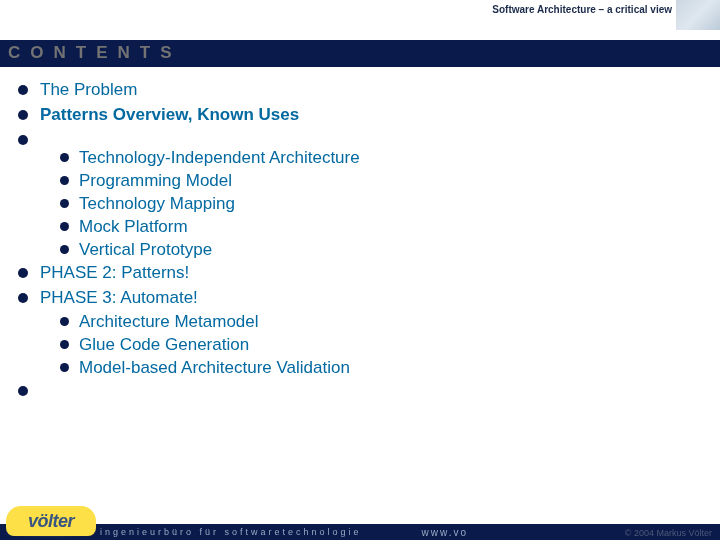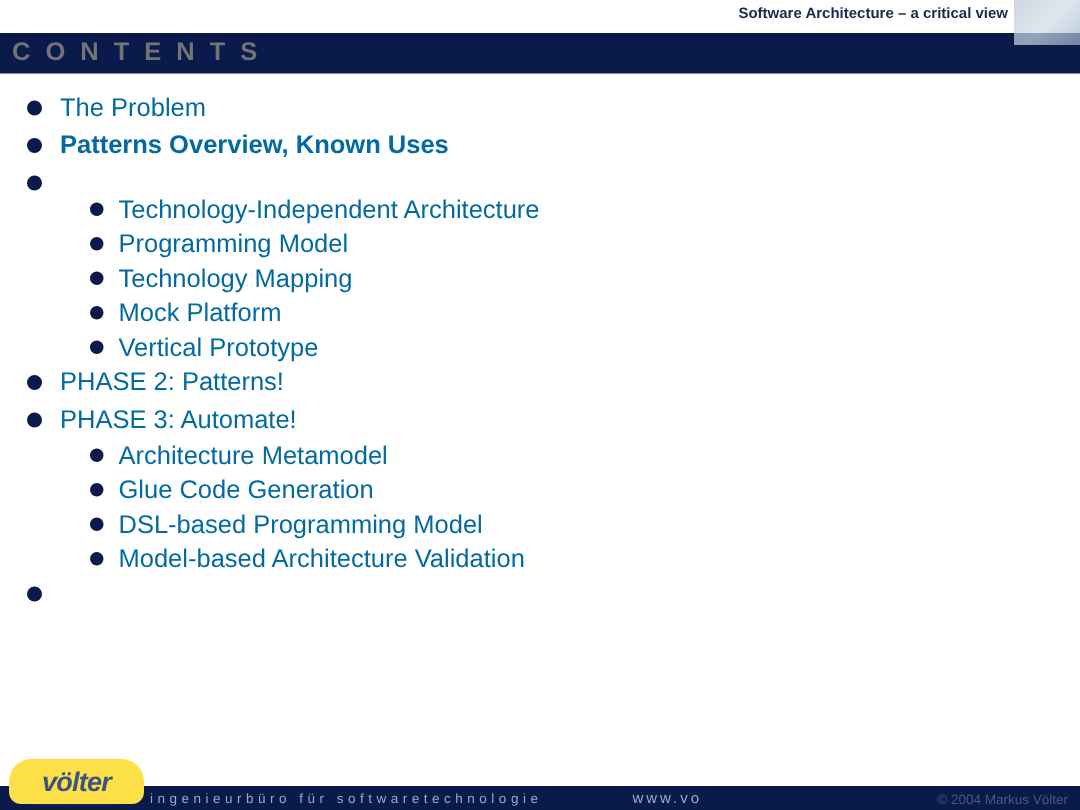--- a/index.html
+++ b/index.html
@@ -5,21 +5,21 @@
   * { margin: 0; padding: 0; box-sizing: border-box; }
   body {
     width: 720px;
     height: 540px;
     background: #ffffff;
     font-family: Verdana, Geneva, sans-serif;
     position: relative;
     overflow: hidden;
   }
   .header {
-    height: 22px;
+    height: 40px;
     position: relative;
   }
   .header-title {
     position: absolute;
     right: 48px;
     top: 4px;
     font-size: 10px;
     font-weight: bold;
     color: #1a2a4a;
   }
@@ -198,24 +198,20 @@
       <span>PHASE 3: Automate!</span>
     </div>
     <div class="sub-list">
       <div class="sub-item">
         <span class="sub-bullet"></span>
         <span>Architecture Metamodel</span>
       </div>
       <div class="sub-item">
         <span class="sub-bullet"></span>
         <span>Glue Code Generation</span>
-      </div>
-      <div class="sub-item">
-        <span class="sub-bullet"></span>
-        <span>DSL-based Programming Model</span>
       </div>
       <div class="sub-item">
         <span class="sub-bullet"></span>
         <span>Model-based Architecture Validation</span>
       </div>
     </div>
     <div class="item">
       <span class="bullet"></span>
     </div>
   </div>

